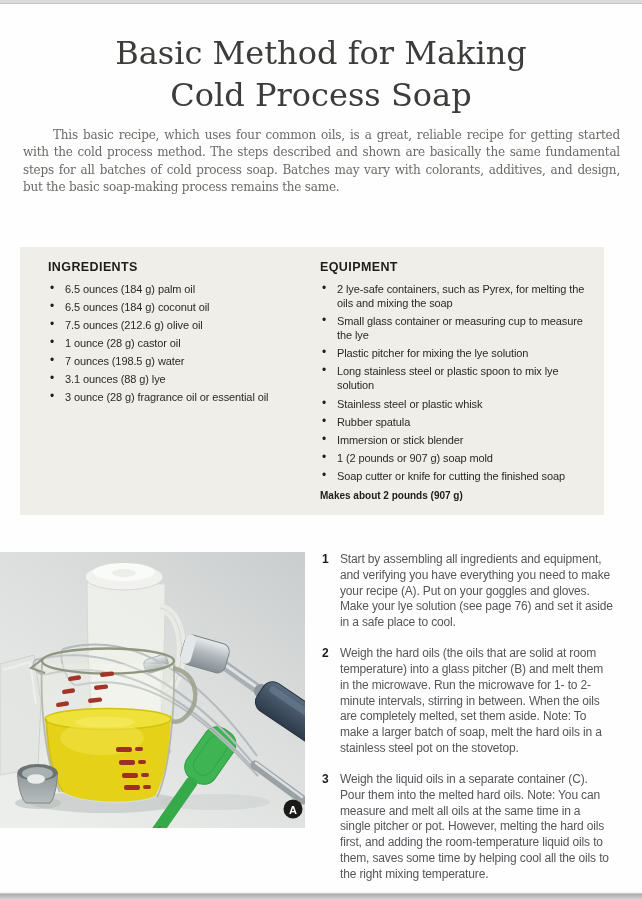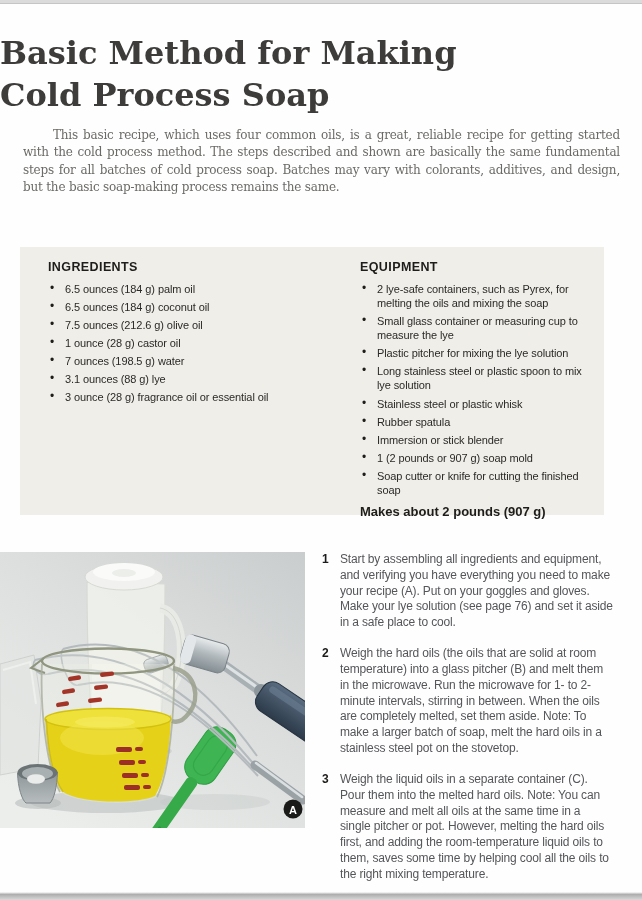--- a/index.html
+++ b/index.html
@@ -12,52 +12,52 @@
   .edge-strip-top {
     position:absolute; top:0; left:0; right:0; height:4px;
     background:#dbdbdb; border-bottom:1px solid #c5c5c5;
   }
   .edge-strip-bottom {
     position:absolute; bottom:0; left:0; right:0; height:8px;
     background:linear-gradient(#ffffff 0%, #aeaeae 30%, #d9d9d9 100%);
   }
   .page-title {
     position:absolute; top:33px; left:0; right:0;
+    text-align:center;
     font-family:"DejaVu Serif", serif;
-    font-size:32px; line-height:1.3; font-weight:700; color:#3d3c3a;
+    font-size:32px; line-height:1.3; font-weight:400; color:#3d3c3a;
   }
   .intro {
     position:absolute; top:127px; left:23px; width:597px;
     font-family:"DejaVu Serif", serif;
     font-size:12px; line-height:1.45; letter-spacing:-0.2px;
     color:#6b6a66; text-align:justify; text-indent:30px;
   }
   .info-box {
     position:absolute; left:20px; top:247px; width:584px; height:268px;
     background:#efeee8; display:flex;
     padding:13px 16px 0 28px;
-    gap:40px;
   }
   .col-ing { width:272px; flex:none; }
   .col-eq  { flex:1; }
   .box-header {
     font-size:12.5px; font-weight:bold; letter-spacing:0.4px;
     color:#1e1d1b; margin-bottom:8px;
   }
   .box-list { list-style:none; }
   .box-list li {
     position:relative; padding-left:17px; margin-bottom:4px;
     font-size:11px; line-height:1.28; letter-spacing:-0.1px; color:#2b2a28;
   }
   .box-list li::before {
     content:"\2022"; position:absolute; left:2px; top:-1px;
     font-size:12px; color:#1e1d1b;
   }
   .yield {
-    margin-top:7px; font-size:13px; font-weight:bold; color:#1e1d1b;
+    margin-top:7px; font-size:10px; font-weight:bold; color:#1e1d1b;
   }
   .photo-figure {
     position:absolute; left:0; top:552px; width:305px; height:276px;
   }
   .photo-figure svg { display:block; }
   .steps {
     position:absolute; left:322px; top:552px; width:292px;
   }
   .step { display:flex; margin-bottom:15px; }
   .step-num {

